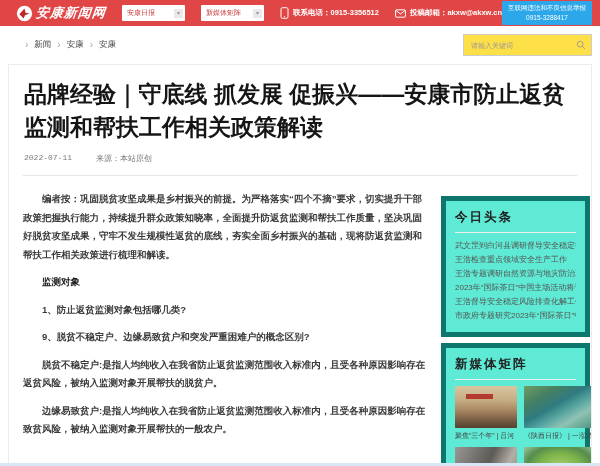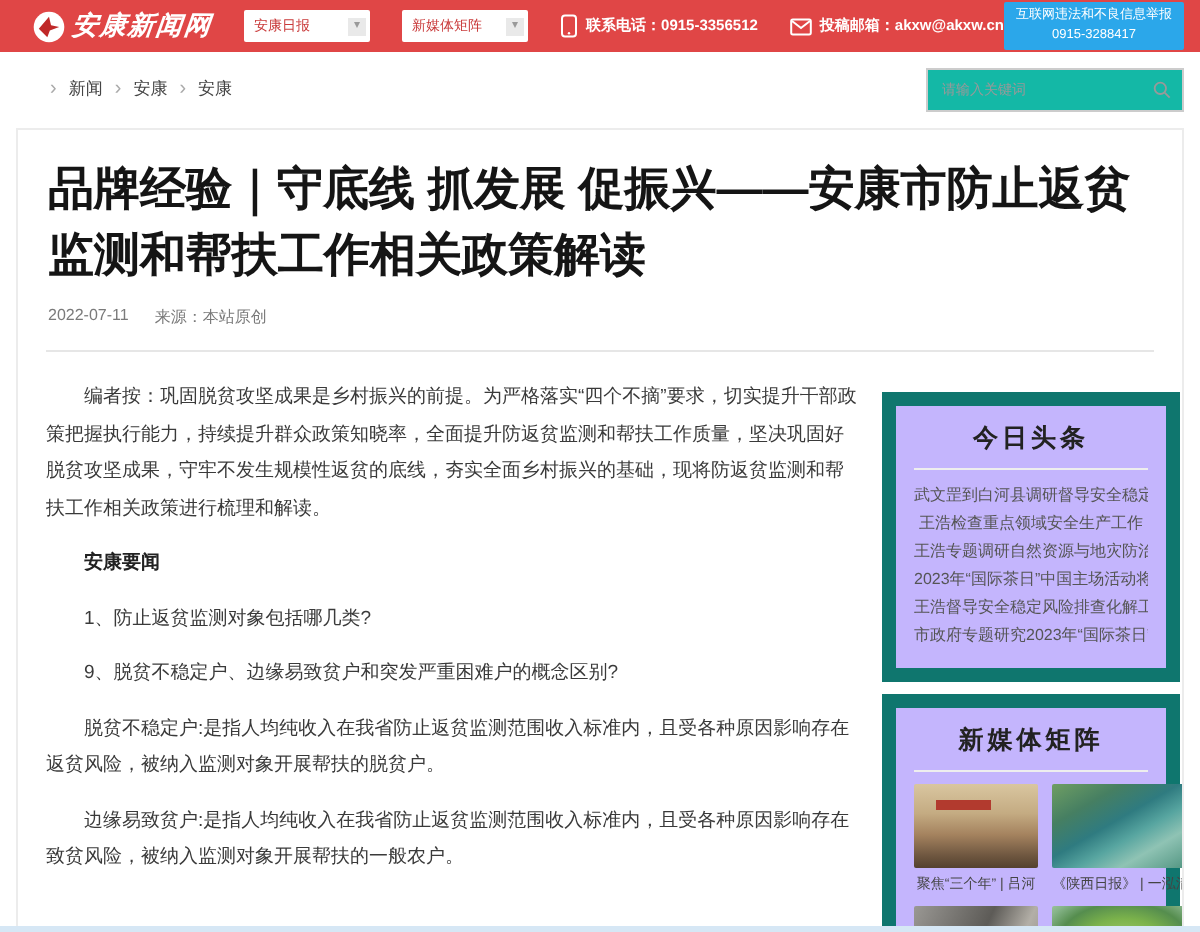--- a/index.html
+++ b/index.html
@@ -20,38 +20,38 @@
   .hcontact svg{display:block;}
   .report-btn{margin-left:auto;background:var(--report-blue,#2ba7ea);color:#fff;font-size:6.5px;
               line-height:1.5;text-align:center;padding:2px 6px;border-radius:1px;cursor:pointer;white-space:nowrap;}
 
   
   .crumb-row{height:38px;display:flex;align-items:center;padding:0 8px;background:#fff;}
   .breadcrumb{display:flex;align-items:center;gap:6px;margin-left:17px;font-size:8.5px;color:#555;}
   .crumb-sep{color:#aaa;font-size:10px;line-height:1;}
   .crumb-link{color:#444;text-decoration:none;cursor:pointer;}
   .searchbox{margin-left:auto;width:117px;height:20px;border:1px solid #ccc;display:flex;align-items:center;
-             padding:0 5px;background:#14b8a6;}
+             padding:0 5px;background:#fde047;}
   .searchbox input{border:none;outline:none;flex:1;font-size:7px;color:#333;min-width:0;font-family:inherit;background:transparent;}
   .searchbox input::placeholder{color:#999;}
   .mag{width:10px;height:10px;flex:none;cursor:pointer;}
 
   
   .card{margin:0 8px;border:1px solid #ececec;border-bottom:none;height:399px;overflow:hidden;background:#fff;}
   .title{font-size:23px;line-height:1.42;color:#151515;margin:13px 15px 0;font-weight:700;}
-  .meta{margin:10px 15px 0;font-size:8px;color:#7a7a7a;display:flex;gap:13px;}
+  .meta{margin:10px 15px 0;font-size:8px;color:#7a7a7a;display:flex;gap:24px;font-family:Liberation Mono, monospace;}
   .divider{border-bottom:1px solid #e6e6e6;margin:11px 14px 0;}
   .cols{display:flex;padding:0 1px 0 6px;}
   .body{flex:1;min-width:0;padding:14px 12px 0 8px;font-size:9.5px;line-height:1.95;color:#3a3a3a;}
-  .body p{margin:0 0 9px;text-indent:2em;}
+  .body p{margin:0 0 9px;text-indent:2em;font-weight:bold;}
   .body .body-heading{font-weight:bold;color:#222;}
 
   
   .sidebar{width:149px;flex:none;padding-top:20px;box-sizing:border-box;}
-  .sidebox{border:7px solid #0f766e;padding:8px 9px 9px;margin-bottom:6px;background:#c4b5fd;text-align:center;}
+  .sidebox{border:5px solid #0f766e;padding:8px 9px 9px;margin-bottom:6px;background:#5eead4;}
   .sidebox-title{font-family:"Liberation Serif",serif;font-size:12.5px;font-weight:bold;color:#222;
                  letter-spacing:2px;margin:0 0 6px;padding-bottom:6px;border-bottom:1px solid #eee;}
   .headlines{list-style:none;margin:2px 0 0;padding:0;}
   .headlines li{font-size:8px;color:#555;line-height:14px;white-space:nowrap;overflow:hidden;cursor:pointer;}
   .newsgrid{display:grid;grid-template-columns:1fr 1fr;gap:6px 7px;margin-top:4px;}
   .news-card{cursor:pointer;}
   .thumb{height:42px;border-radius:1px;}
   .cap{font-size:7px;color:#444;margin-top:3px;white-space:nowrap;overflow:hidden;}
 
   .meeting-photo{background:
@@ -130,21 +130,21 @@
     <h1 class="title">品牌经验｜守底线 抓发展 促振兴——安康市防止返贫监测和帮扶工作相关政策解读</h1>
     <div class="meta">
       <span>2022-07-11</span>
       <span>来源：本站原创</span>
     </div>
     <div class="divider"></div>
 
     <div class="cols">
       <article class="body" id="article-body">
           <p class="body-para">编者按：巩固脱贫攻坚成果是乡村振兴的前提。为严格落实“四个不摘”要求，切实提升干部政策把握执行能力，持续提升群众政策知晓率，全面提升防返贫监测和帮扶工作质量，坚决巩固好脱贫攻坚成果，守牢不发生规模性返贫的底线，夯实全面乡村振兴的基础，现将防返贫监测和帮扶工作相关政策进行梳理和解读。</p>
-          <p class="body-heading">安康要闻</p>
+          <p class="body-heading">监测对象</p>
           <p class="body-para">1、防止返贫监测对象包括哪几类?</p>
           <p class="body-para">9、脱贫不稳定户、边缘易致贫户和突发严重困难户的概念区别?</p>
           <p class="body-para">脱贫不稳定户:是指人均纯收入在我省防止返贫监测范围收入标准内，且受各种原因影响存在返贫风险，被纳入监测对象开展帮扶的脱贫户。</p>
           <p class="body-para">边缘易致贫户:是指人均纯收入在我省防止返贫监测范围收入标准内，且受各种原因影响存在致贫风险，被纳入监测对象开展帮扶的一般农户。</p>
         </article>
 
       <aside class="sidebar">
         <section class="sidebox">
           <h2 class="sidebox-title">今日头条</h2>
           <ul class="headlines" id="headlines">

